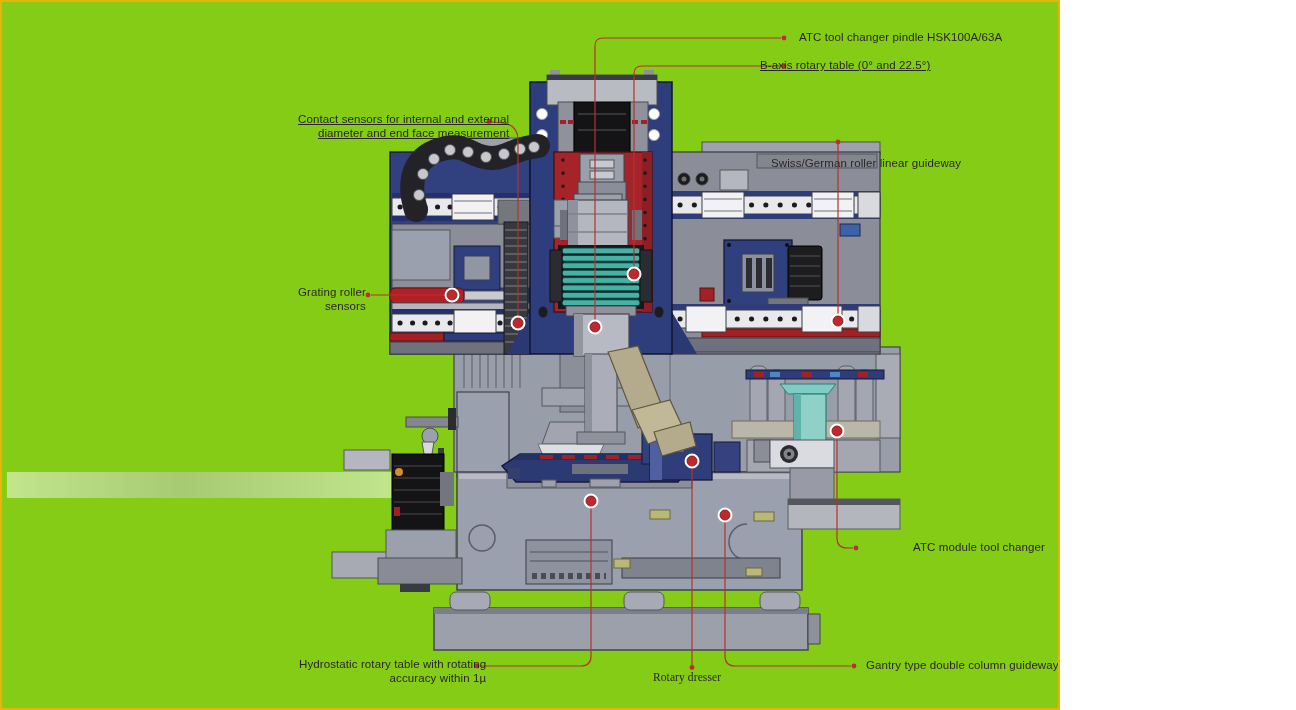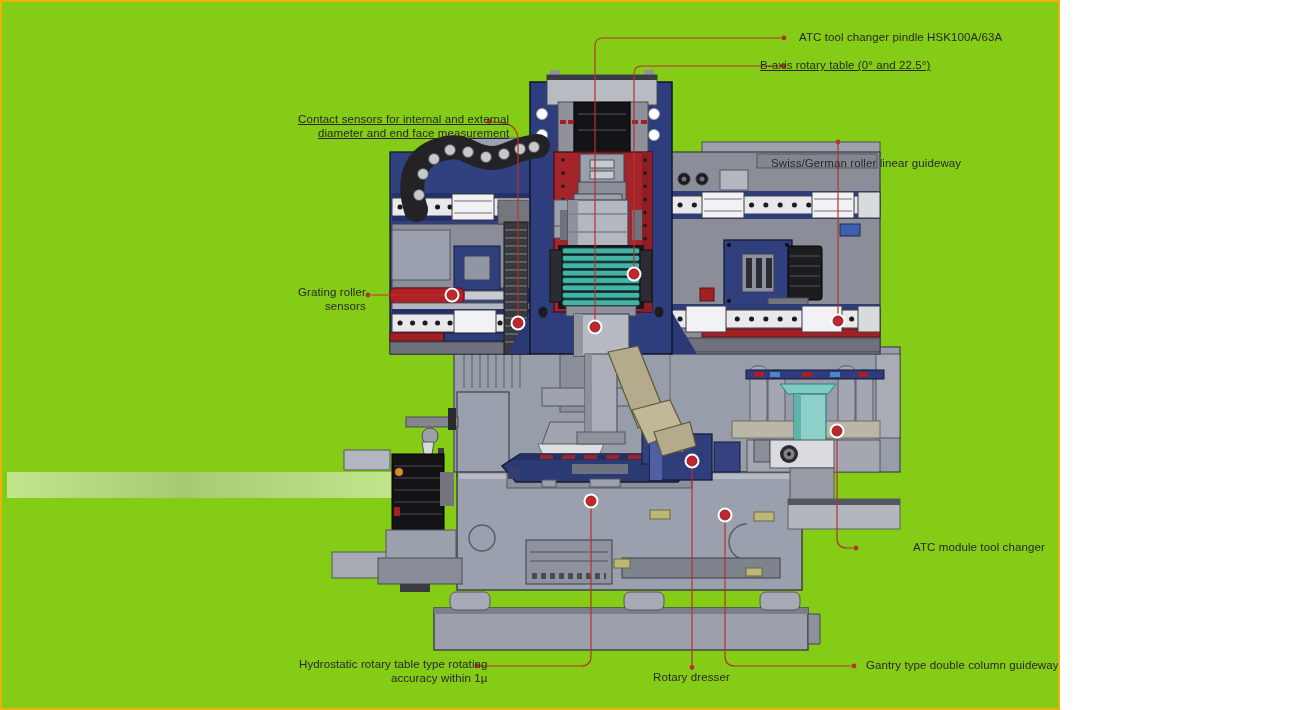--- a/index.html
+++ b/index.html
@@ -439,23 +439,23 @@
     <span>Swiss/German roller linear guideway</span>
   </div>
   <div class="callout" style="left:296px;top:284px;">
     <span>Grating roller</span>
     <span class="l2">sensors</span>
   </div>
   <div class="callout" style="left:866px;top:539px;margin-left:45px;">
     <span>ATC module tool changer</span>
   </div>
   <div class="callout" style="left:297px;top:656px;">
-    <span>Hydrostatic rotary table type rotating</span>
+    <span>Hydrostatic rotary table with rotating</span>
     <span class="l2">accuracy within 1µ</span>
   </div>
-  <div class="callout" style="left:651px;top:669px;">
+  <div class="callout" style="left:651px;top:669px;font-family:Liberation Serif, serif;">
     <span>Rotary dresser</span>
   </div>
   <div class="callout" style="left:864px;top:657px;">
     <span>Gantry type double column guideway</span>
   </div>
 
 </div>
 
 </body></html>

